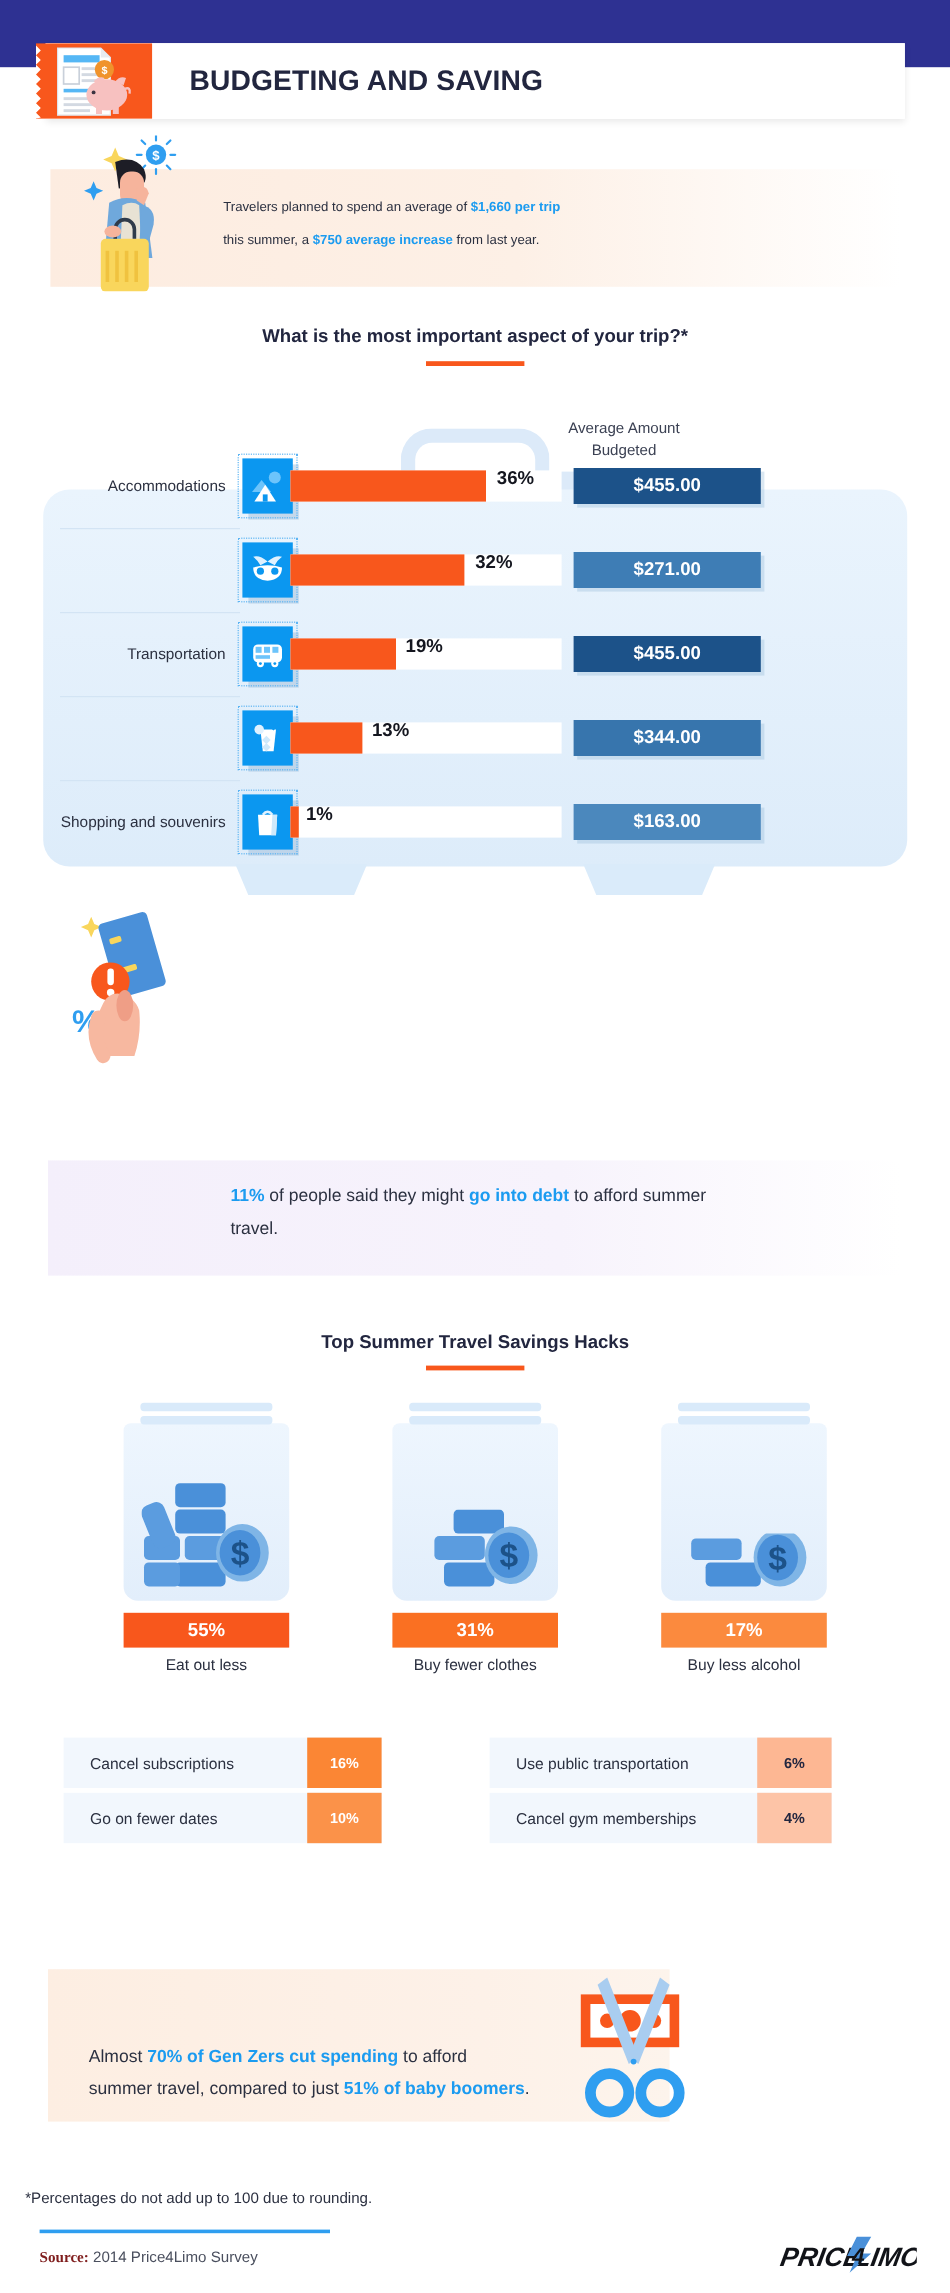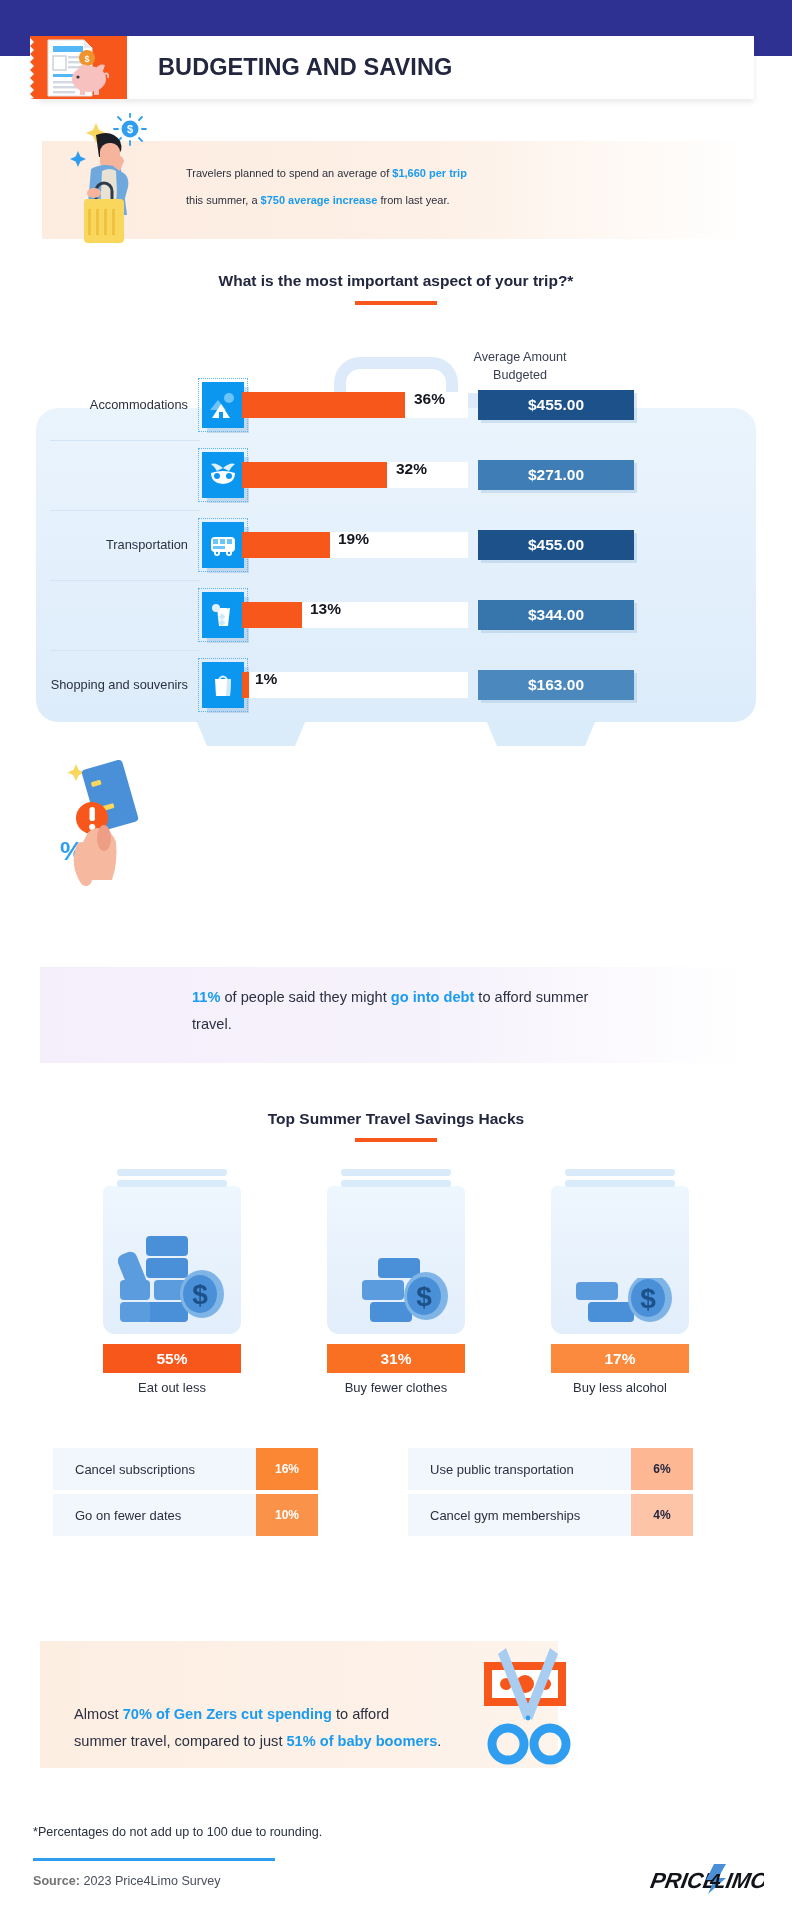--- a/index.html
+++ b/index.html
@@ -160,26 +160,26 @@
     background: linear-gradient(to right,#fdeee2 0%,#fdf1e8 70%,#fdf4ec 100%);
   }
   .genz-text {
     position: absolute; left: 74px; top: 1656px; width: 370px;
     font-size: 14.6px; line-height: 27px; color: #2b3040; margin-top: 45px;
   }
   .genz-text b { color: #1b9bf0; font-weight: bold; }
 
   
   .fn {
-    position: absolute; left: 33px; top: 1825px;
+    position: absolute; left: 21px; top: 1825px;
     font-size: 12.6px; color: #2b3040;
   }
   .fn-rule { position: absolute; left: 33px; top: 1858px; width: 242px; height: 3px; background: #2f9ef0; }
   .src { position: absolute; left: 33px; top: 1874px; font-size: 12.6px; color: #4a4f5e; }
-  .src b { color: #737373; font-weight: bold; }
+  .src b { color: #7f1d1d; font-weight: bold; font-family: Liberation Serif, serif; }
   .logo { position: absolute; right: 28px; top: 1862px; }
 </style>
 </head>
 <body>
 
 <div class="page">
 
   <div class="header-band"></div>
   <div class="header-strip"></div>
 
@@ -482,21 +482,21 @@
       <circle cx="80" cy="104" r="16" fill="none" stroke="#2f9ef0" stroke-width="9"></circle>
     </svg>
   </div>
   <div class="genz-text">
     <span>Almost </span><b>70% of Gen Zers cut spending</b><span> to afford summer travel, compared to just </span><b>51% of baby boomers</b><span>.</span>
   </div>
 
   <div class="fn">*Percentages do not add up to 100 due to rounding.</div>
   <div class="fn-rule"></div>
   <div class="src">
-    <b>Source:</b><span> 2023 Price4Limo Survey</span>
+    <b>Source:</b><span> 2014 Price4Limo Survey</span>
   </div>
   <div class="logo">
     <svg width="124" height="34" viewBox="0 0 124 34" xmlns="http://www.w3.org/2000/svg">
       <g transform="skewX(-10)" font-family="Liberation Sans, sans-serif" font-weight="bold" font-size="22" font-style="italic">
         <text x="14" y="26" fill="#111318">PRICE</text>
         <text x="76" y="26" fill="#111318">LIMO</text>
       </g>
       <path d="M74 2 L86 2 L78 16 L86 16 L68 32 L74 18 L66 18 Z" fill="#4a90d9"></path>
       <text x="70" y="25" font-size="19" font-weight="bold" fill="#111318" font-family="Liberation Sans, sans-serif" font-style="italic">4</text>
     </svg>

